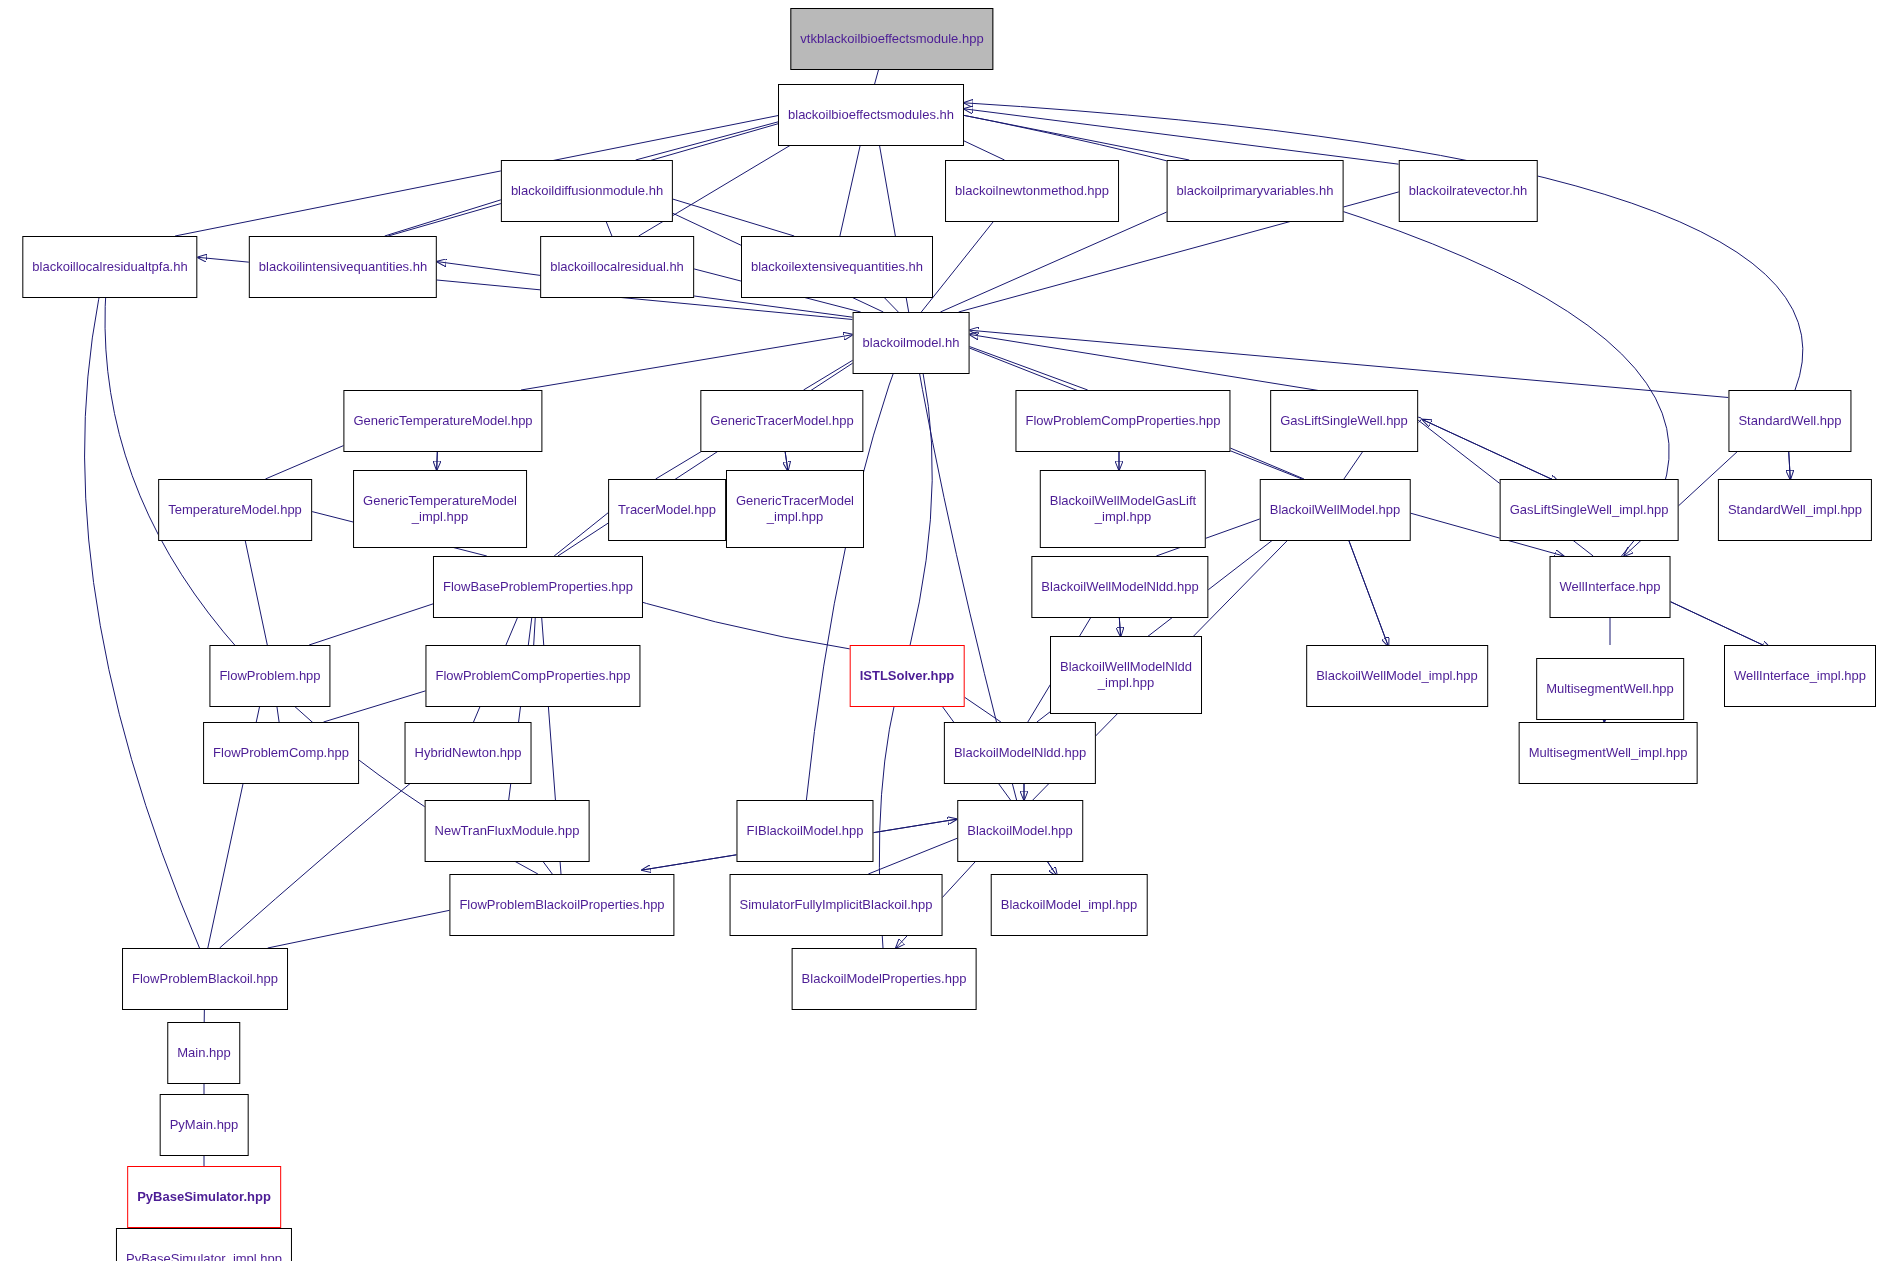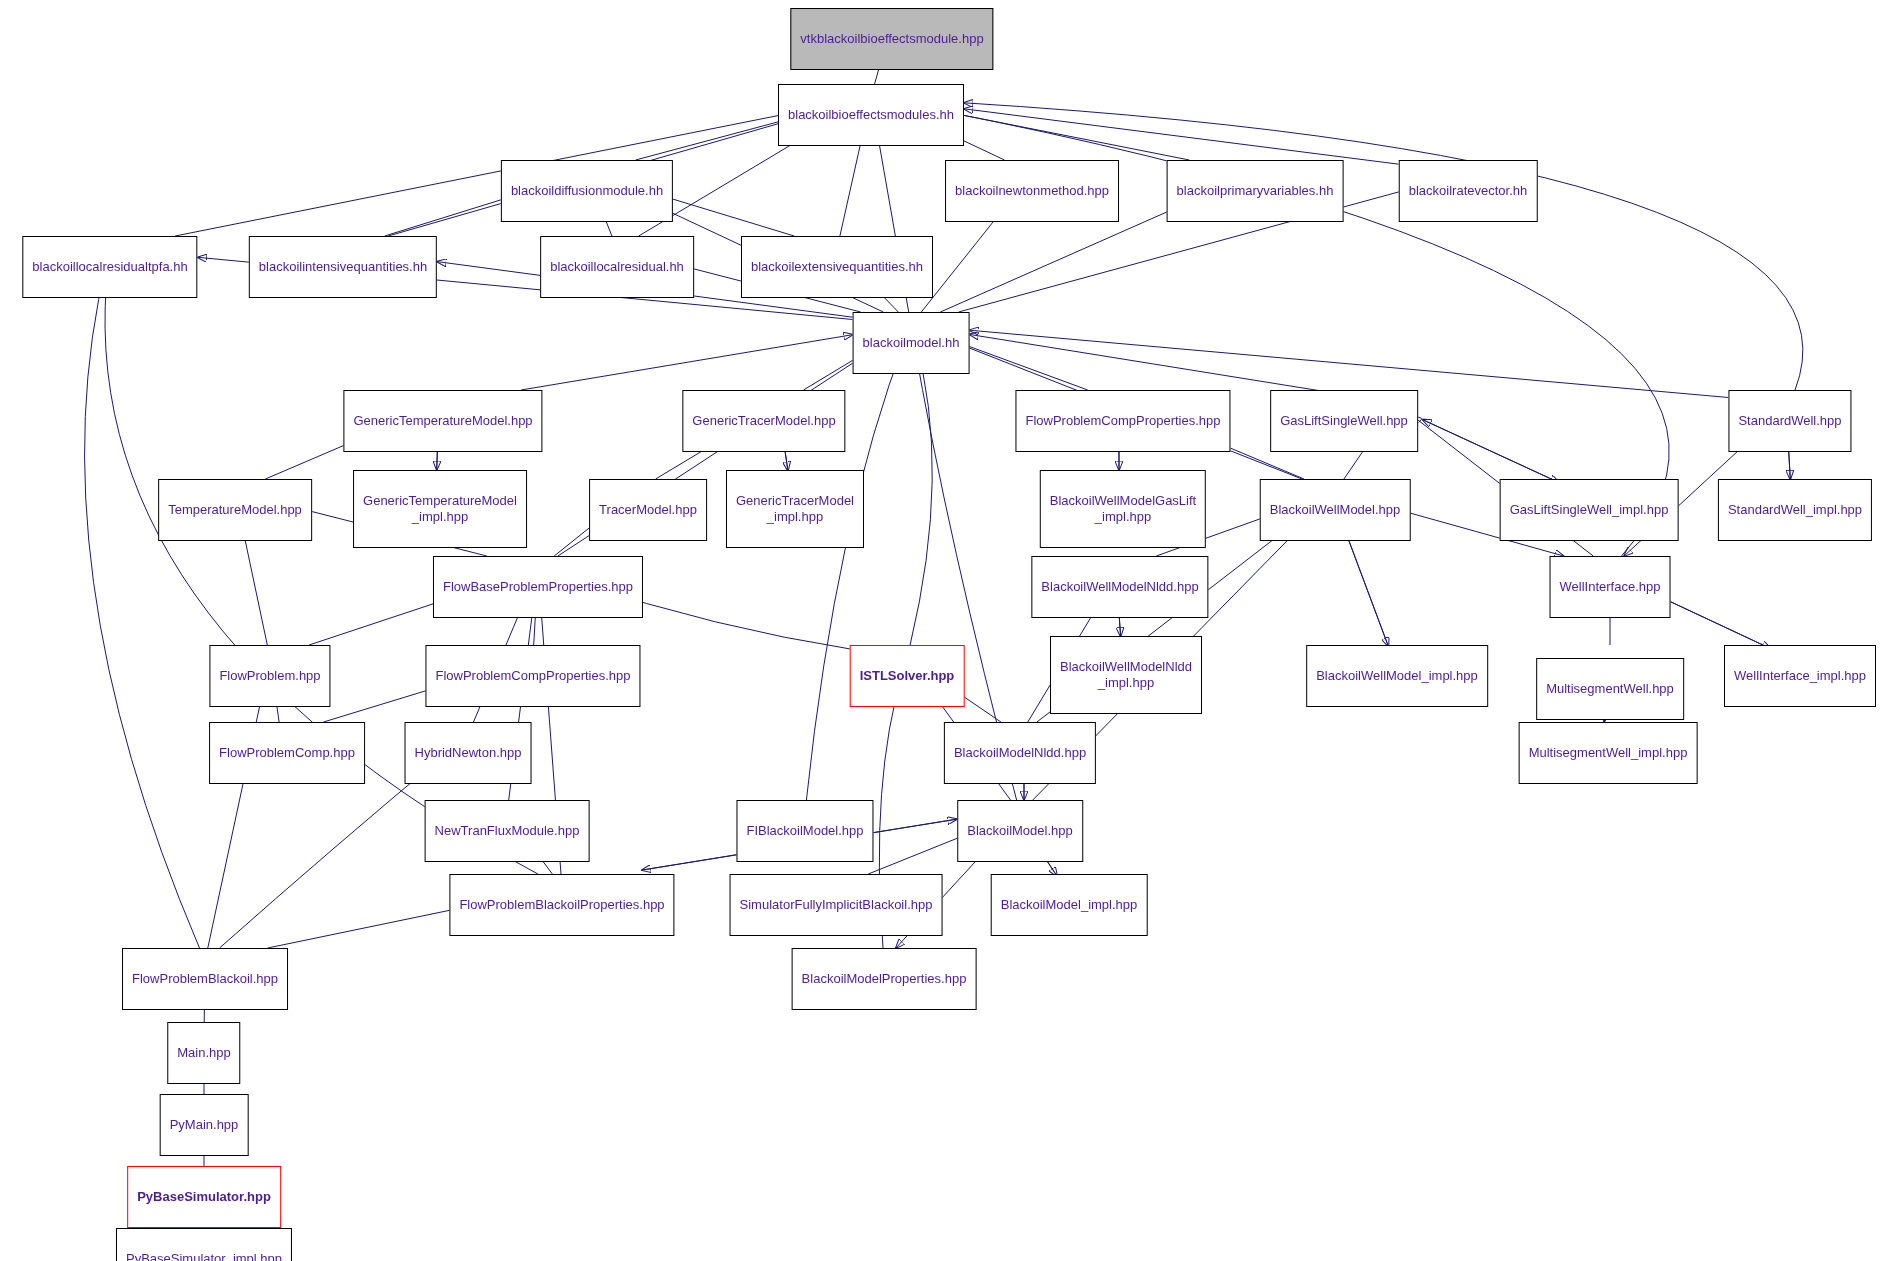--- a/index.html
+++ b/index.html
@@ -152,29 +152,29 @@
   <div class="node" id="n-ratevector" style="left:1468px;top:160px">blackoilratevector.hh</div>
 
   <div class="node" id="n-tpfa" style="left:110px;top:236px">blackoillocalresidualtpfa.hh</div>
   <div class="node" id="n-intensive" style="left:343px;top:236px">blackoilintensivequantities.hh</div>
   <div class="node" id="n-localresidual" style="left:617px;top:236px">blackoillocalresidual.hh</div>
   <div class="node" id="n-extensive" style="left:837px;top:236px">blackoilextensivequantities.hh</div>
 
   <div class="node" id="n-model" style="left:911px;top:312px">blackoilmodel.hh</div>
 
   <div class="node" id="n-gentemp" style="left:443px;top:390px">GenericTemperatureModel.hpp</div>
-  <div class="node" id="n-gentracer" style="left:764px;top:390px">GenericTracerModel.hpp</div>
+  <div class="node" id="n-gentracer" style="left:782px;top:390px">GenericTracerModel.hpp</div>
   <div class="node" id="n-bwmgaslift" style="left:1123px;top:390px">FlowProblemCompProperties.hpp</div>
   <div class="node" id="n-gasliftsw" style="left:1344px;top:390px">GasLiftSingleWell.hpp</div>
   <div class="node" id="n-standardwell" style="left:1790px;top:390px">StandardWell.hpp</div>
 
   <div class="node" id="n-tempmodel" style="left:235px;top:479px">TemperatureModel.hpp</div>
   <div class="node" id="n-gentemp_impl" style="left:440px;top:470px">GenericTemperatureModel
 _impl.hpp</div>
-  <div class="node" id="n-tracermodel" style="left:648px;top:479px">TracerModel.hpp</div>
+  <div class="node" id="n-tracermodel" style="left:667px;top:479px">TracerModel.hpp</div>
   <div class="node" id="n-gentracer_impl" style="left:795px;top:470px">GenericTracerModel
 _impl.hpp</div>
   <div class="node" id="n-bwmgaslift_impl" style="left:1123px;top:470px">BlackoilWellModelGasLift
 _impl.hpp</div>
   <div class="node" id="n-bwm" style="left:1335px;top:479px">BlackoilWellModel.hpp</div>
   <div class="node" id="n-gasliftsw_impl" style="left:1589px;top:479px">GasLiftSingleWell_impl.hpp</div>
   <div class="node" id="n-standardwell_impl" style="left:1795px;top:479px">StandardWell_impl.hpp</div>
 
   <div class="node" id="n-flowbaseprops" style="left:538px;top:556px">FlowBaseProblemProperties.hpp</div>
   <div class="node" id="n-bwmnldd" style="left:1120px;top:556px">BlackoilWellModelNldd.hpp</div>
@@ -182,21 +182,21 @@
 
   <div class="node" id="n-flowproblem" style="left:270px;top:645px">FlowProblem.hpp</div>
   <div class="node" id="n-flowprobcompprops" style="left:533px;top:645px">FlowProblemCompProperties.hpp</div>
   <div class="node red" id="n-istl" style="left:907px;top:645px">ISTLSolver.hpp</div>
   <div class="node" id="n-bwmnldd_impl" style="left:1126px;top:636px">BlackoilWellModelNldd
 _impl.hpp</div>
   <div class="node" id="n-bwm_impl" style="left:1397px;top:645px">BlackoilWellModel_impl.hpp</div>
   <div class="node" id="n-msw" style="left:1610px;top:658px">MultisegmentWell.hpp</div>
   <div class="node" id="n-wellinterface_impl" style="left:1800px;top:645px">WellInterface_impl.hpp</div>
 
-  <div class="node" id="n-flowprobcomp" style="left:287px;top:722px">FlowProblemComp.hpp</div>
+  <div class="node" id="n-flowprobcomp" style="left:281px;top:722px">FlowProblemComp.hpp</div>
   <div class="node" id="n-hybridnewton" style="left:468px;top:722px">HybridNewton.hpp</div>
   <div class="node" id="n-bmnldd" style="left:1020px;top:722px">BlackoilModelNldd.hpp</div>
   <div class="node" id="n-msw_impl" style="left:1608px;top:722px">MultisegmentWell_impl.hpp</div>
 
   <div class="node" id="n-newtran" style="left:507px;top:800px">NewTranFluxModule.hpp</div>
   <div class="node" id="n-fibm" style="left:805px;top:800px">FIBlackoilModel.hpp</div>
   <div class="node" id="n-bm" style="left:1020px;top:800px">BlackoilModel.hpp</div>
 
   <div class="node" id="n-fpbprops" style="left:562px;top:874px">FlowProblemBlackoilProperties.hpp</div>
   <div class="node" id="n-simfib" style="left:836px;top:874px">SimulatorFullyImplicitBlackoil.hpp</div>

